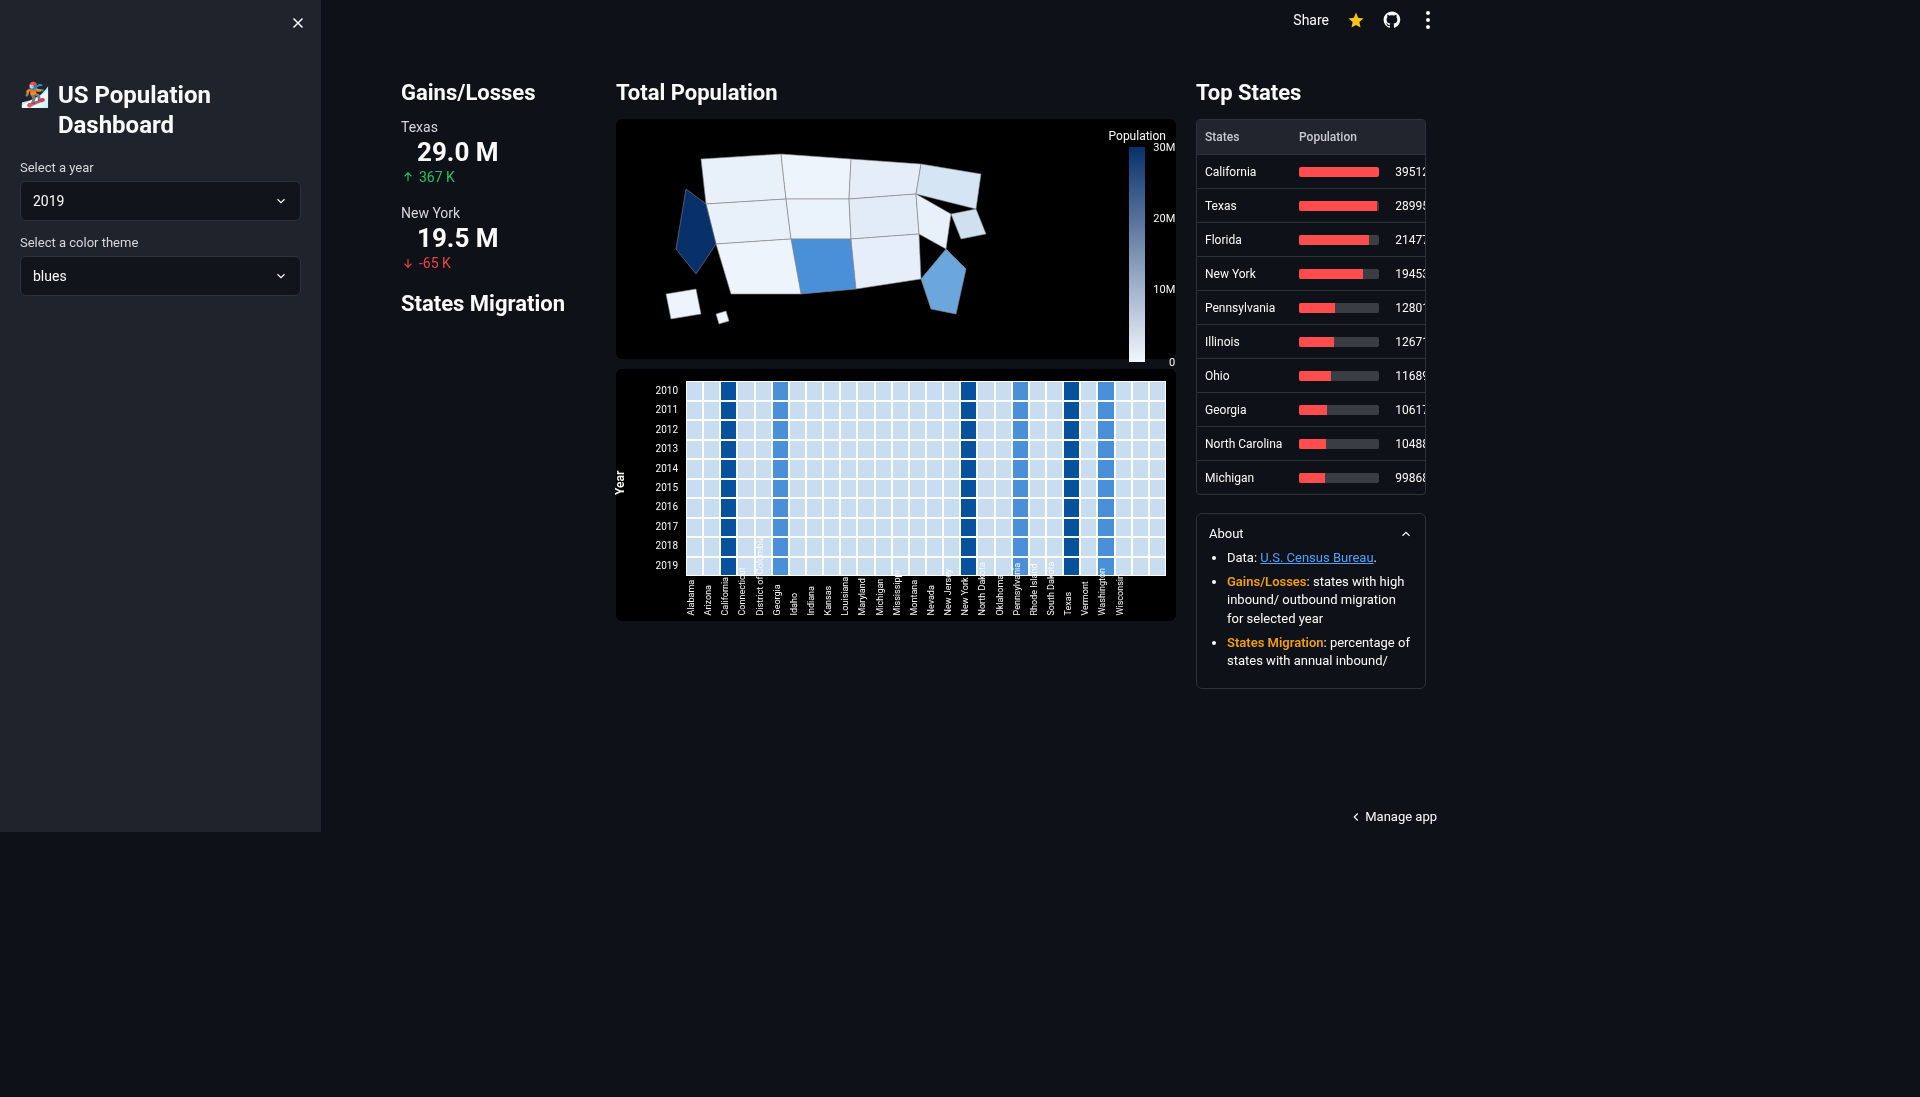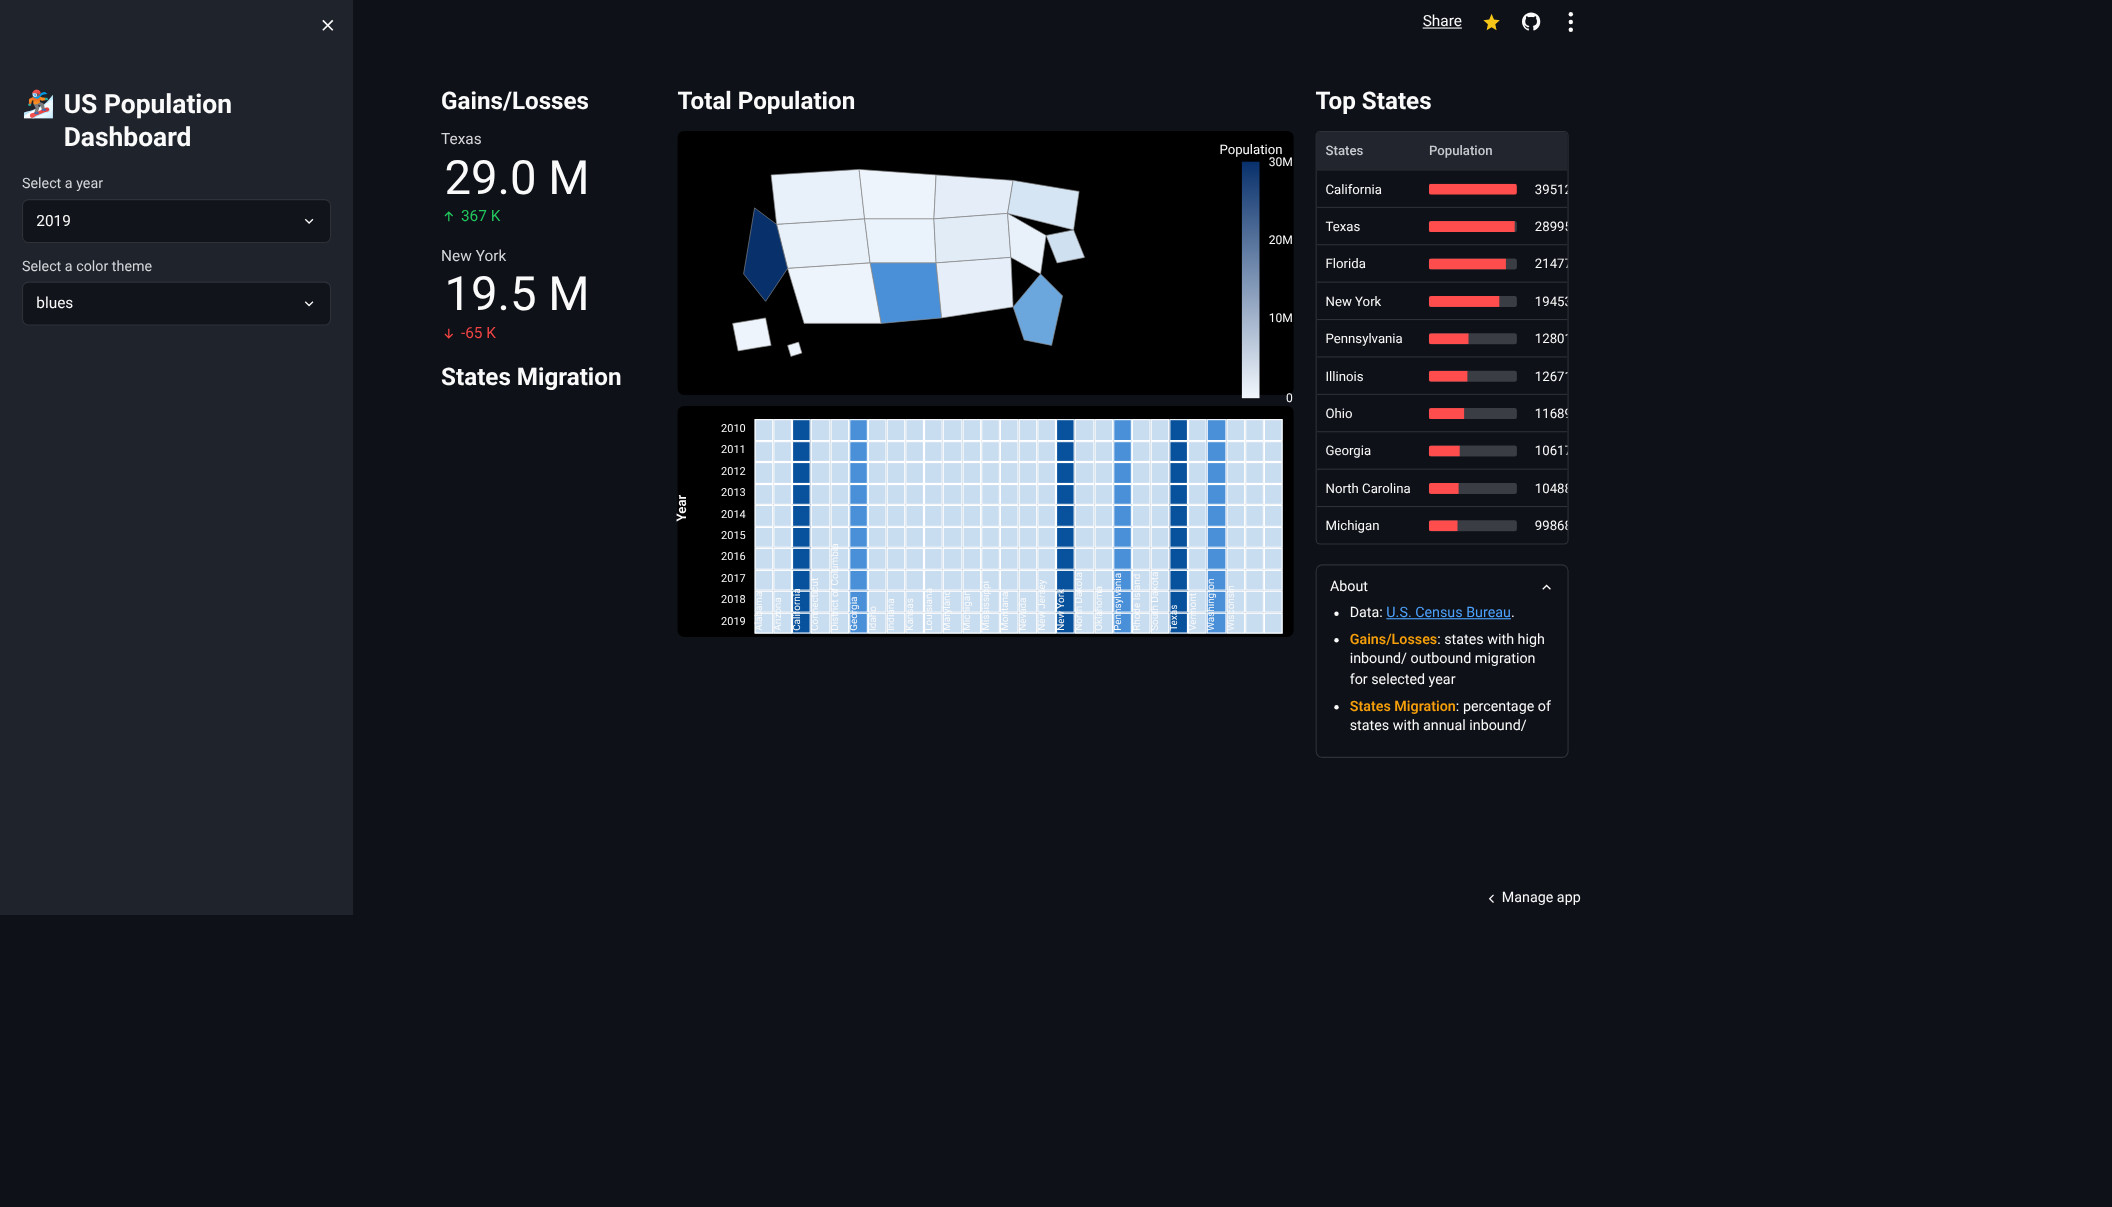--- a/index.html
+++ b/index.html
@@ -11,60 +11,60 @@
     --muted:#a4a8b1;
     --green:#22c55e;
     --red:#ef4444;
     --orange:#f59e0b;
     --link:#4da3ff;
   }
   *{box-sizing:border-box;margin:0;padding:0;font-family:-apple-system,BlinkMacSystemFont,"Segoe UI",Roboto,Helvetica,Arial,sans-serif;}
   body{background:var(--bg);color:var(--text);width:1455px;height:832px;overflow:hidden;position:relative;}
   
   .topbar{position:absolute;top:0;right:0;height:40px;display:flex;align-items:center;gap:18px;padding:0 18px;}
-  .topbar .share{font-size:14px;color:var(--text);cursor:pointer;text-decoration:underline;}
+  .topbar .share{font-size:14px;color:var(--text);cursor:pointer;}
   .topbar svg,.topbar .kebab{width:18px;height:18px;fill:var(--text);cursor:pointer;}
   .kebab{display:flex;flex-direction:column;justify-content:space-between;height:16px;width:4px;align-items:center;}
   .kebab span{width:4px;height:4px;border-radius:50%;background:var(--text);}
   
   .sidebar{position:absolute;top:0;left:0;width:321px;height:100%;background:var(--sidebar);padding:20px 20px;}
   .close{position:absolute;top:14px;right:14px;cursor:pointer;}
   .close svg{width:18px;height:18px;stroke:var(--text);}
   .dash-title{display:flex;align-items:flex-start;gap:8px;font-size:24px;font-weight:700;line-height:1.25;margin-top:60px;margin-bottom:20px;}
   .dash-title span.emoji{font-size:24px;}
   .field-label{font-size:13px;color:#d5d7db;margin-bottom:6px;margin-top:14px;}
   .select{background:#11141a;border:1px solid var(--border);border-radius:6px;height:40px;display:flex;align-items:center;justify-content:space-between;padding:0 12px;font-size:14px;cursor:pointer;}
   .select svg{width:14px;height:14px;stroke:var(--text);}
   
   .main{position:absolute;left:321px;top:0;right:0;bottom:0;padding:80px 40px 20px 80px;display:grid;grid-template-columns:195px 560px 230px;gap:0 20px;}
   h3.section{font-size:22px;font-weight:700;margin-bottom:14px;}
   
   .state-card{margin-bottom:20px;}
   .state-card .name{font-size:14px;color:#d5d7db;}
-  .state-card .pop{font-size:43px;font-weight:400;margin:2px 3px;}
+  .state-card .pop{font-size:26px;font-weight:700;margin:2px 16px;}
   .delta{font-size:14px;display:flex;align-items:center;gap:4px;}
   .delta.up{color:var(--green);} .delta.down{color:var(--red);}
   .delta svg{width:14px;height:14px;}
   .mig-title{font-size:22px;font-weight:700;margin-top:20px;margin-bottom:10px;}
   .donut-wrap{text-align:center;margin-bottom:18px;}
   .donut-label{font-size:15px;margin-bottom:6px;}
   .donut{position:relative;width:110px;height:110px;margin:0 auto;}
   .donut svg{transform:rotate(-90deg);}
   .donut .center{position:absolute;inset:0;display:flex;align-items:center;justify-content:center;font-weight:700;font-style:italic;font-size:22px;}
   .donut.green .center{color:var(--green);} .donut.red .center{color:var(--red);}
   
   .map-area{position:relative;}
   .map-card{background:#000;border-radius:6px;height:240px;position:relative;margin-bottom:10px;display:flex;align-items:center;justify-content:center;padding-right:110px;}
   .map-svg{width:360px;height:200px;}
   .legend{position:absolute;right:10px;top:10px;font-size:11px;color:var(--text);}
   .legend .bar{width:16px;height:215px;background:linear-gradient(to top,#f2f7fd,#08306b);margin:4px auto;position:relative;}
   .legend .tick{position:absolute;right:-30px;font-size:11px;transform:translateY(-50%);}
   .legend .title{font-size:12px;text-align:center;}
   
-  .heatmap-card{background:#000;border-radius:6px;padding:12px 8px 8px 34px;position:relative;height:210px;}
+  .heatmap-card{background:#000;border-radius:6px;padding:12px 8px 8px 34px;position:relative;height:252px;}
   .hm-y{position:absolute;left:4px;top:50%;transform:rotate(-90deg) translate(0,-50%);transform-origin:left top;font-size:12px;font-weight:600;}
   .hm-y-labels{position:absolute;left:36px;top:12px;font-size:10px;line-height:19.4px;text-align:right;width:26px;}
   .hm-grid{position:absolute;left:70px;top:12px;right:10px;height:195px;display:grid;grid-template-rows:repeat(10,1fr);gap:0;}
   .hm-row{display:grid;grid-template-columns:repeat(28,1fr);gap:0;}
   .hm-cell{border:1px solid #fff;background:#c9ddf0;}
   .hm-cell.hi{background:#4a90d9;}
   .hm-cell.vhi{background:#08519c;}
   .hm-x{position:absolute;left:70px;right:10px;bottom:6px;display:grid;grid-template-columns:repeat(28,1fr);font-size:9px;}
   .hm-x span{writing-mode:vertical-rl;transform:rotate(180deg);text-align:left;white-space:nowrap;}
   

